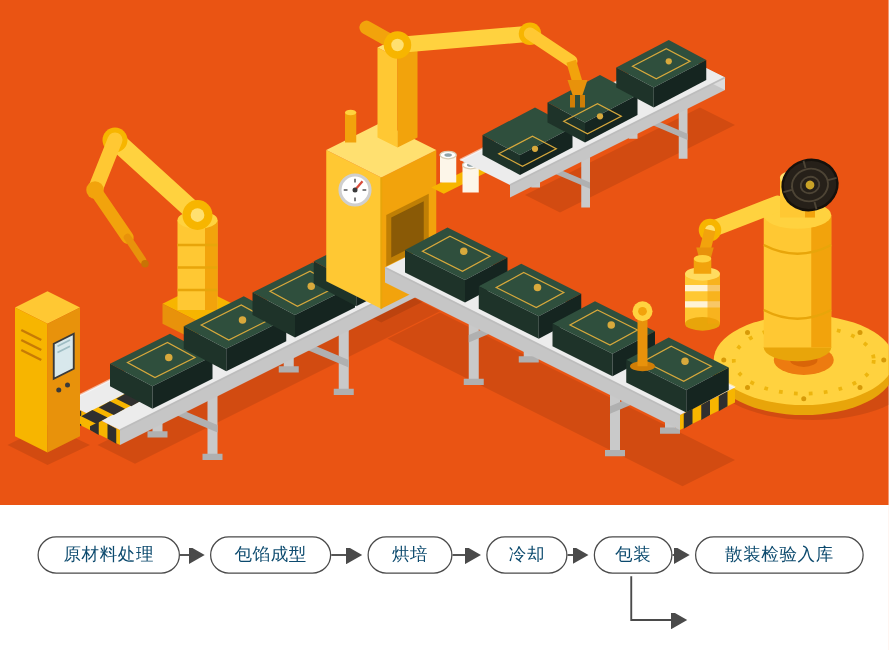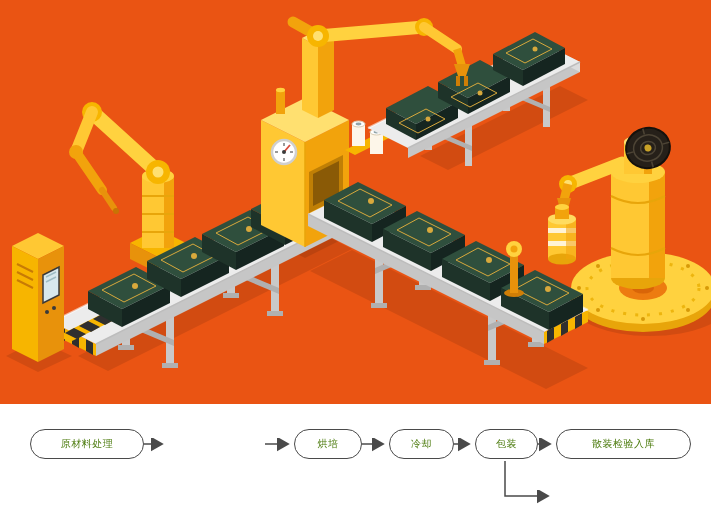--- a/index.html
+++ b/index.html
@@ -47,23 +47,23 @@
   .st-y4{stroke:var(--p-deep-yellow);}
   .st-y5{stroke:#E8920B;}
 
   
   .flow-lines{position:absolute;left:0;top:0;pointer-events:none;}
   .flow-lines line,.flow-lines path{stroke:var(--p-flow-line-dark);stroke-width:1.5;fill:none;}
   .flow-lines .arrow-head{fill:var(--p-flow-line-dark);}
   .flow-node{
     position:absolute;height:28px;box-sizing:content-box;
     border:1.5px solid var(--p-flow-line-dark);border-radius:17px;
-    background:var(--p-white);color:#4d7c0f;
+    background:var(--p-white);color:#0c4a6e;
     display:flex;align-items:center;justify-content:center;
-    font-size:10px;font-weight:500;letter-spacing:.5px;white-space:nowrap;
+    font-size:14px;font-weight:500;letter-spacing:.5px;white-space:nowrap;
   }
 </style>
 </head>
 <body>
 
 <div class="canvas">
 
   <svg class="scene" width="711" height="404" viewBox="0 0 711 404">
 
     <rect x="0" y="0" width="711" height="404" class="scene-bg"></rect>
@@ -384,18 +384,19 @@
     </defs>
     <line x1="144" y1="444" x2="160" y2="444" marker-end="url(#arrow)"></line>
     <line x1="265" y1="444" x2="286" y2="444" marker-end="url(#arrow)"></line>
     <line x1="362" y1="444" x2="381" y2="444" marker-end="url(#arrow)"></line>
     <line x1="454" y1="444" x2="467" y2="444" marker-end="url(#arrow)"></line>
     <line x1="538" y1="444" x2="548" y2="444" marker-end="url(#arrow)"></line>
     <path d="M505,461 L505,496 L546,496" marker-end="url(#arrow)"></path>
   </svg>
 
   <div class="flow-node" style="left:30px;top:429px;width:112px">原材料处理</div>
+  <div class="flow-node" style="left:168px;top:429px;width:95px">包馅成型</div>
   <div class="flow-node" style="left:294px;top:429px;width:66px">烘培</div>
   <div class="flow-node" style="left:389px;top:429px;width:63px">冷却</div>
   <div class="flow-node" style="left:475px;top:429px;width:61px">包装</div>
   <div class="flow-node" style="left:556px;top:429px;width:133px">散装检验入库</div>
 
 </div>
 
 </body></html>

